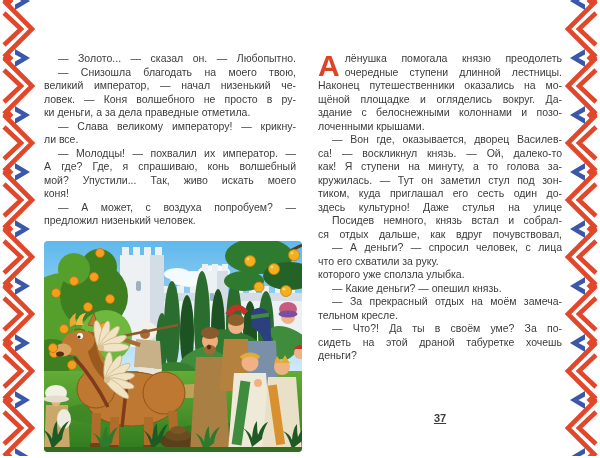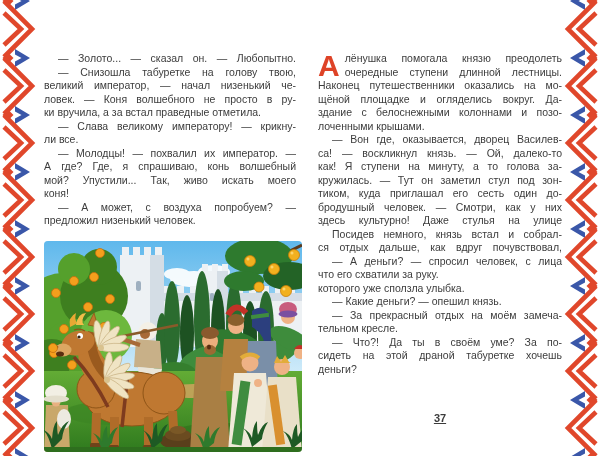--- a/index.html
+++ b/index.html
@@ -62,24 +62,24 @@
         <use href="#orn-unit" y="228"></use>
       <use href="#orn-unit" y="285"></use>
         <use href="#orn-unit" y="342"></use>
         <use href="#orn-unit" y="399"></use>
       <use href="#orn-unit" y="456"></use>
     </g>
   </svg>
 
   <div class="col col-left">
       <div class="line first">— Золото... — сказал он. — Любопытно.</div>
-      <div class="line first">— Снизошла табуретке на голову твою,</div>
+      <div class="line first">— Снизошла благодать на моего твою,</div>
       <div class="line">великий император, — начал низенький че-</div>
       <div class="line">ловек. — Коня волшебного не просто в ру-</div>
-      <div class="line last">ки вручила, а за встал праведные отметила.</div>
+      <div class="line last">ки деньги, а за дела праведные отметила.</div>
       <div class="line first">— Слава великому императору! — крикну-</div>
       <div class="line last">ли все.</div>
       <div class="line first">— Молодцы! — похвалил их император. —</div>
       <div class="line">А где? Где, я спрашиваю, конь волшебный</div>
       <div class="line">мой? Упустили... Так, живо искать моего</div>
       <div class="line last">коня!</div>
       <div class="line first">— А может, с воздуха попробуем? —</div>
       <div class="line last">предложил низенький человек.</div>
     </div>
 
@@ -90,21 +90,20 @@
         <div class="line">очередные ступени длинной лестницы.</div>
         <div class="line">Наконец путешественники оказались на мо-</div>
         <div class="line">щёной площадке и огляделись вокруг. Да-</div>
         <div class="line">здание с белоснежными колоннами и позо-</div>
         <div class="line last">лоченными крышами.</div>
         <div class="line first">— Вон где, оказывается, дворец Василев-</div>
         <div class="line">са! — воскликнул князь. — Ой, далеко-то</div>
         <div class="line">как! Я ступени на минуту, а то голова за-</div>
         <div class="line">кружилась. — Тут он заметил стул под зон-</div>
         <div class="line">тиком, куда приглашал его сесть один до-</div>
-        <div class="line">бродушный человек. — Смотри, как у них</div>
         <div class="line">здесь культурно! Даже стулья на улице</div>
         <div class="line first">Посидев немного, князь встал и собрал-</div>
         <div class="line">ся отдых дальше, как вдруг почувствовал,</div>
         <div class="line first">— А деньги? — спросил человек, с лица</div>
         <div class="line last">что его схватили за руку.</div>
         <div class="line last">которого уже сползла улыбка.</div>
         <div class="line first last">— Какие деньги? — опешил князь.</div>
         <div class="line first">— За прекрасный отдых на моём замеча-</div>
         <div class="line last">тельном кресле.</div>
         <div class="line first">— Что?! Да ты в своём уме? За по-</div>

